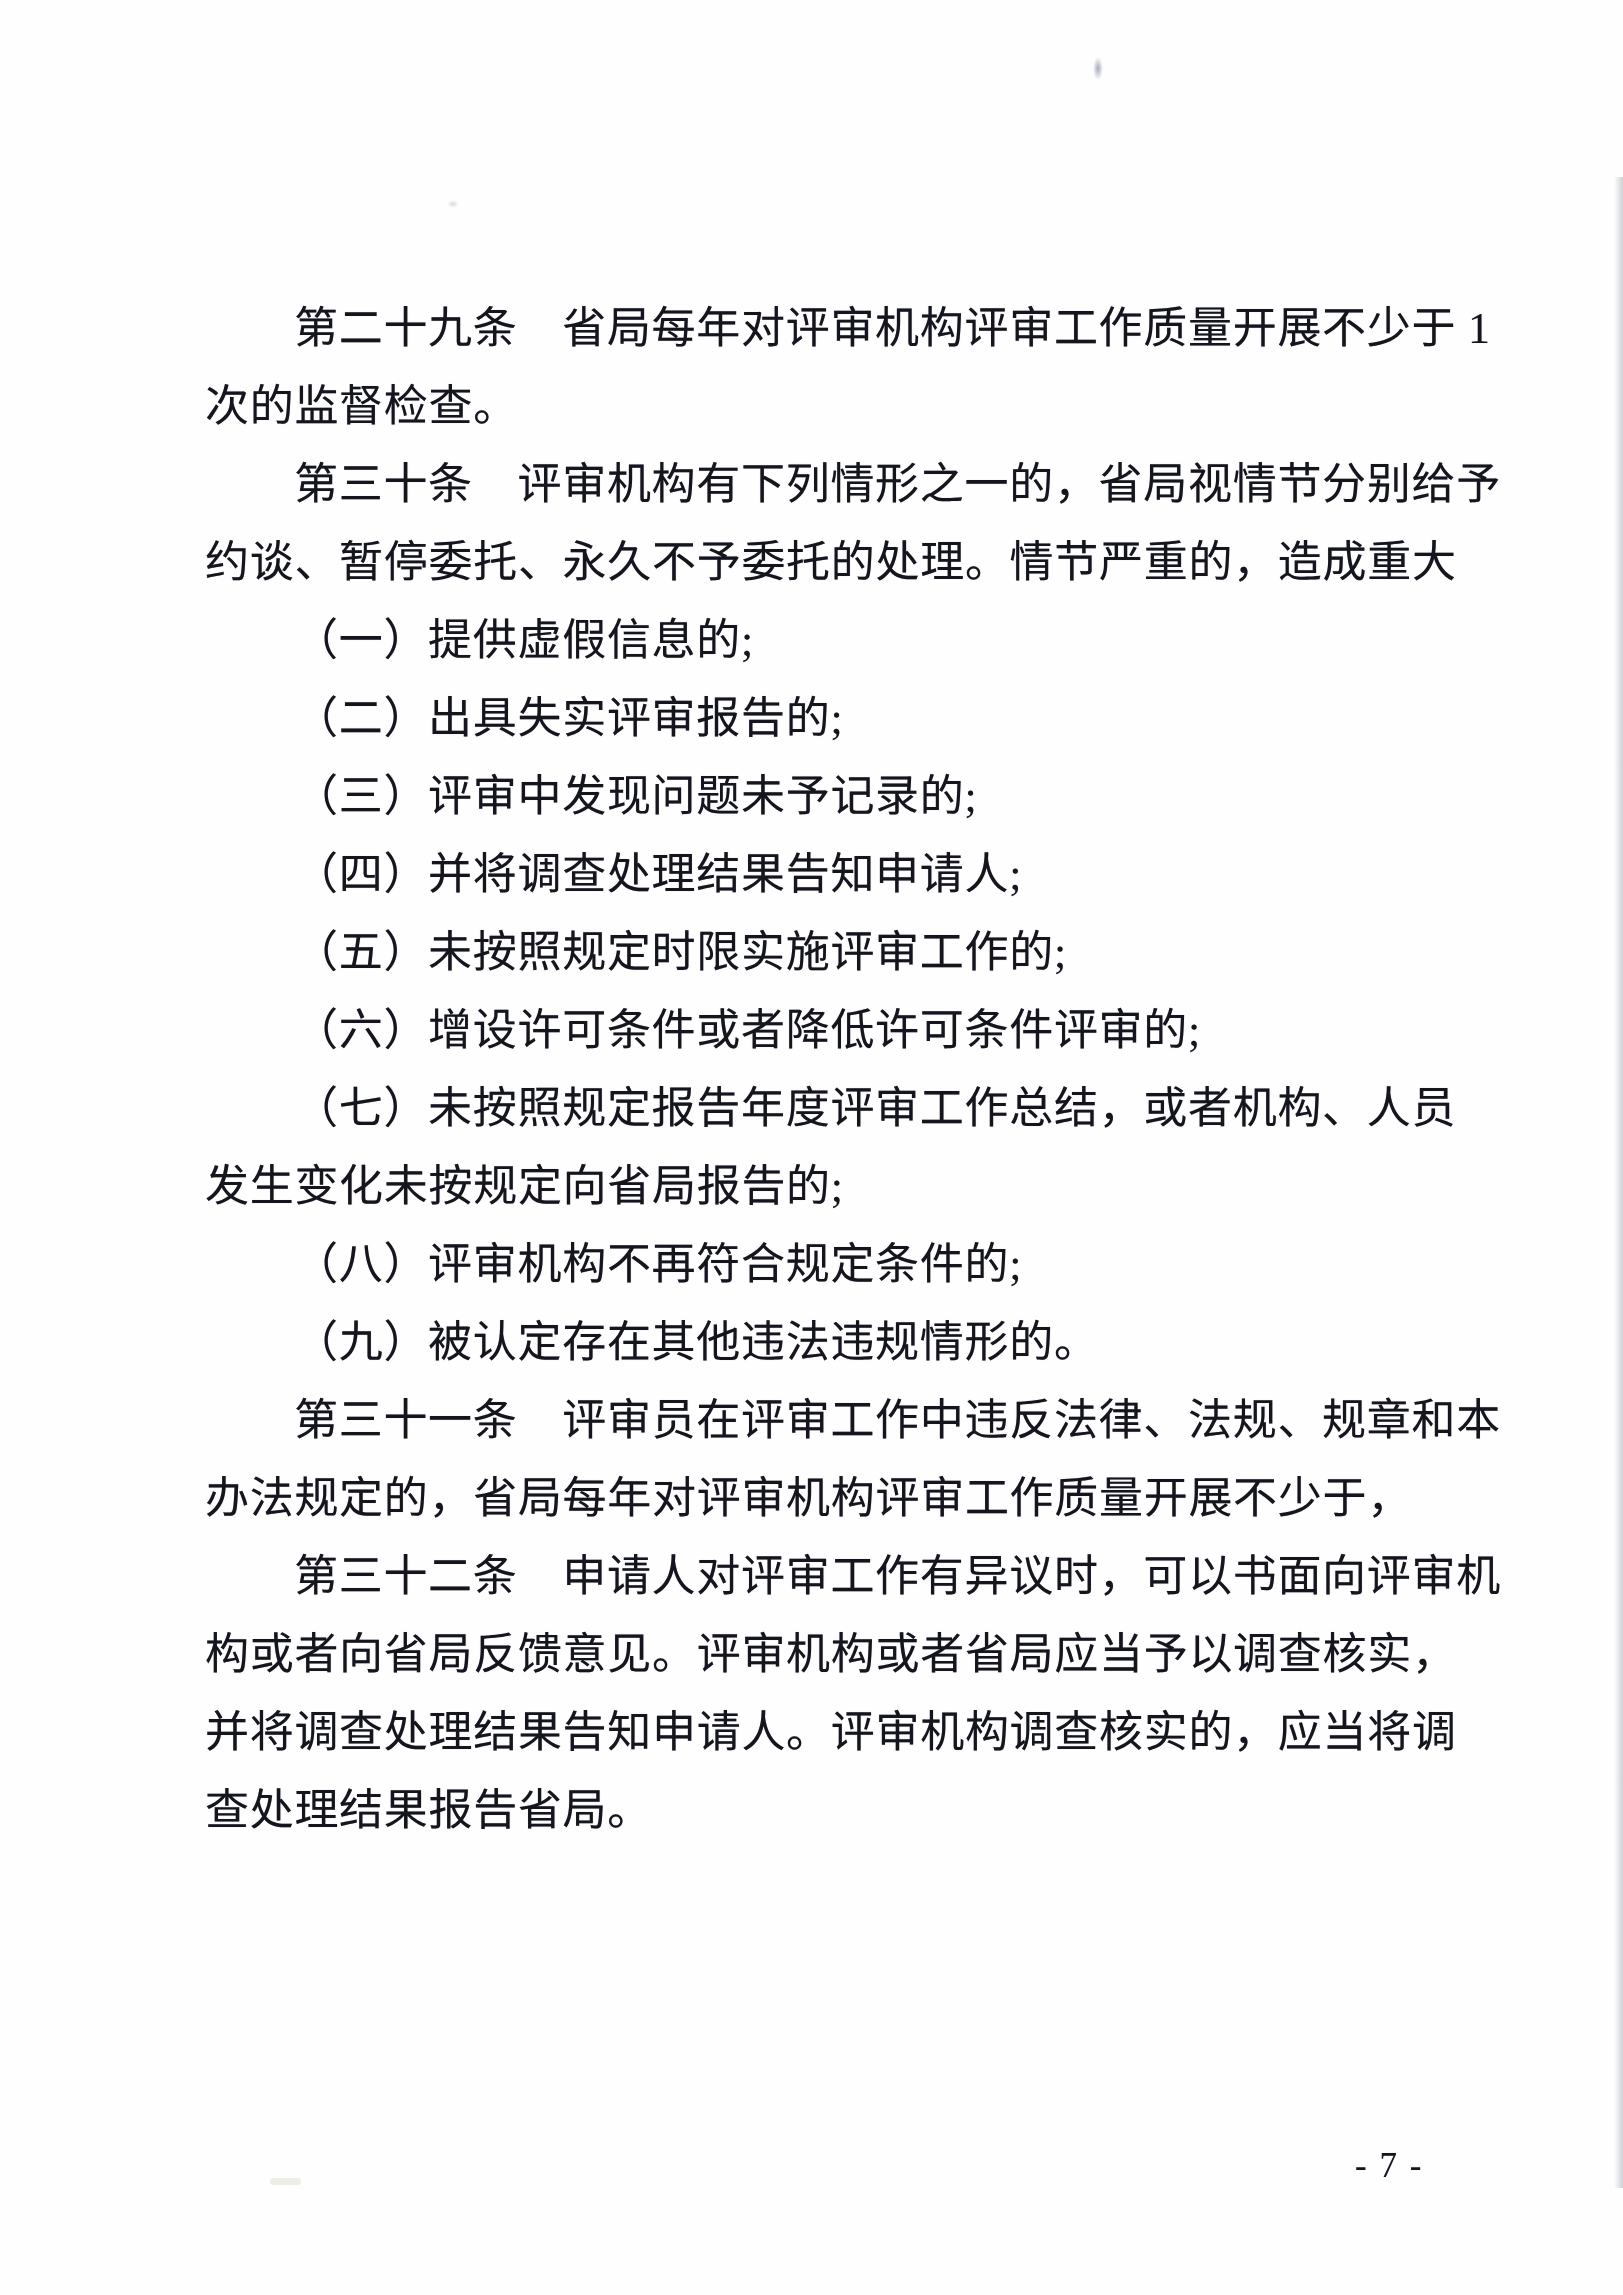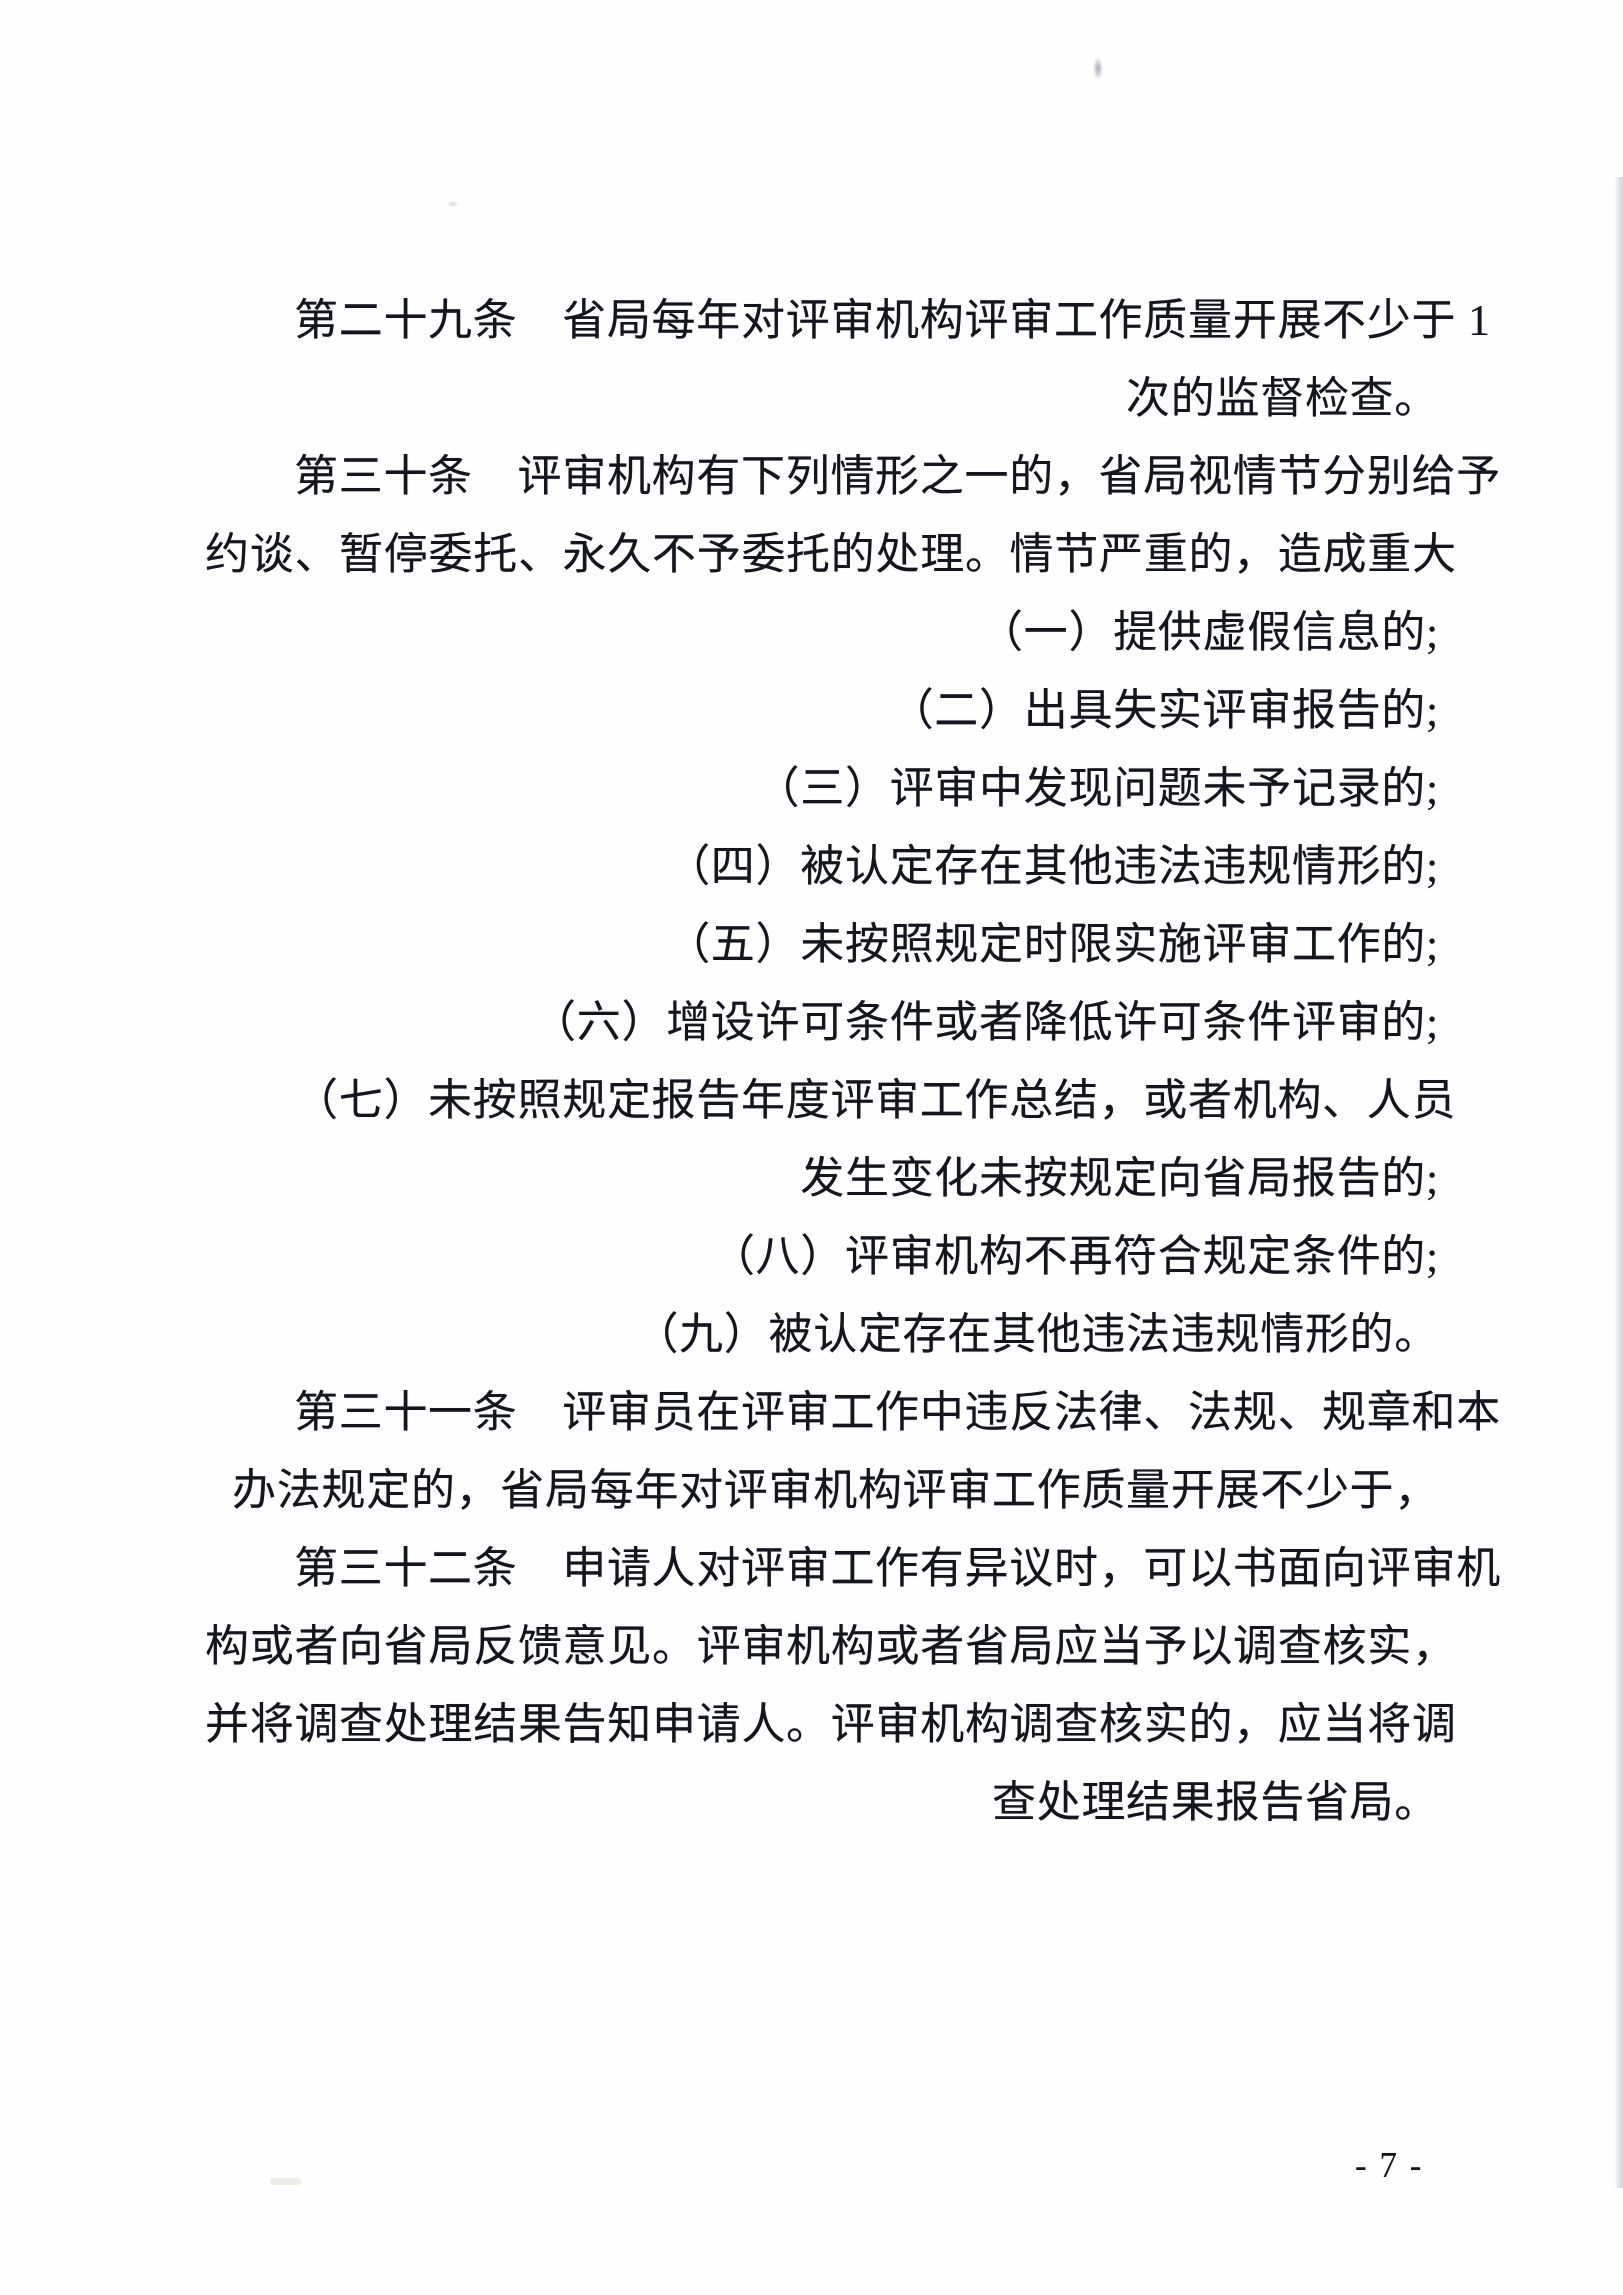--- a/index.html
+++ b/index.html
@@ -16,23 +16,22 @@
   .page {
     position: absolute;
     inset: 0;
     background: #fefefe;
     overflow: hidden;
   }
   
   .text-block {
     position: absolute;
     left: 205px;
-    top: 282px;
+    top: 290px;
     width: 1234px;
-    text-align: right;
   }
   .line {
     font-size: 44px;
     line-height: 78px;
     white-space: nowrap;
     color: #15151d;
     letter-spacing: 0.7px;
     text-shadow: 0 0 0.7px rgba(30, 30, 70, 0.45);
   }
   .line.indent {
@@ -85,21 +84,21 @@
   <div class="speck speck-3"></div>
 
   <main class="text-block" id="text-block">
       <div class="line indent">第二十九条　省局每年对评审机构评审工作质量开展不少于 1</div>
       <div class="line">次的监督检查。</div>
       <div class="line indent">第三十条　评审机构有下列情形之一的，省局视情节分别给予</div>
       <div class="line">约谈、暂停委托、永久不予委托的处理。情节严重的，造成重大</div>
       <div class="line indent">（一）提供虚假信息的;</div>
       <div class="line indent">（二）出具失实评审报告的;</div>
       <div class="line indent">（三）评审中发现问题未予记录的;</div>
-      <div class="line indent">（四）被认定存在其他违法违规情形的;</div>
+      <div class="line indent">（四）并将调查处理结果告知申请人;</div>
       <div class="line indent">（五）未按照规定时限实施评审工作的;</div>
       <div class="line indent">（六）增设许可条件或者降低许可条件评审的;</div>
       <div class="line indent">（七）未按照规定报告年度评审工作总结，或者机构、人员</div>
       <div class="line">发生变化未按规定向省局报告的;</div>
       <div class="line indent">（八）评审机构不再符合规定条件的;</div>
       <div class="line indent">（九）被认定存在其他违法违规情形的。</div>
       <div class="line indent">第三十一条　评审员在评审工作中违反法律、法规、规章和本</div>
       <div class="line">办法规定的，省局每年对评审机构评审工作质量开展不少于，</div>
       <div class="line indent">第三十二条　申请人对评审工作有异议时，可以书面向评审机</div>
       <div class="line">构或者向省局反馈意见。评审机构或者省局应当予以调查核实，</div>

